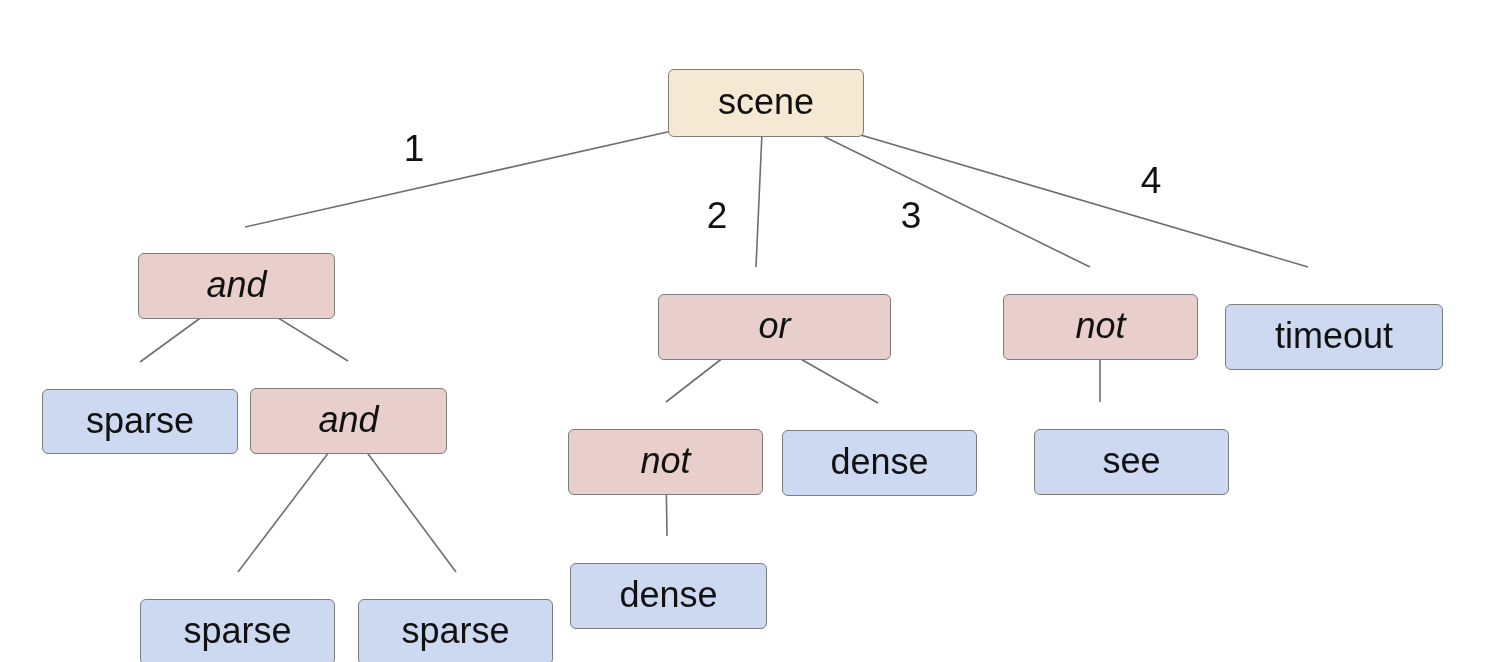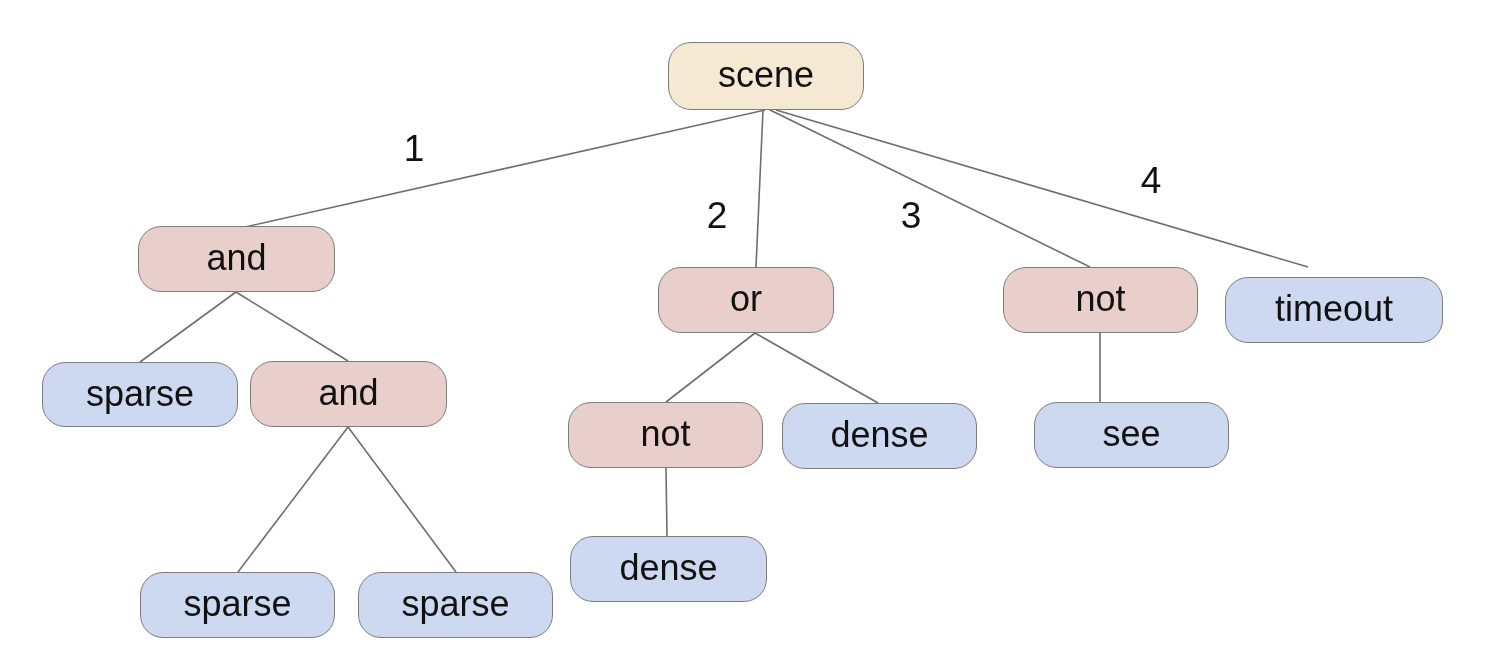--- a/index.html
+++ b/index.html
@@ -23,31 +23,32 @@
     height: 662px;
   }
   .edges-svg line {
     stroke: var(--edge-line, #6e6e6e);
     stroke-width: 1.6;
   }
   .node {
     position: absolute;
     box-sizing: border-box;
     border: 1.6px solid var(--node-border, #7d7d7d);
-    border-radius: 23px;
+    border-radius: 6px;
     display: flex;
     align-items: center;
     justify-content: center;
     font-size: 36px;
     color: var(--text-color, #111111);
     line-height: 1;
     padding-bottom: 2px;
+    margin-top: 27px;
   }
   .node.root     { background: var(--root-fill, #f5e9d3); }
-  .node.operator { background: var(--operator-fill, #e9cfcc); }
+  .node.operator { background: var(--operator-fill, #e9cfcc); font-style: italic; }
   .node.leaf     { background: var(--leaf-fill, #cdd9f1); }
   .edge-label {
     position: absolute;
     transform: translate(-50%, -50%);
     font-size: 37px;
     color: var(--text-color, #111111);
     line-height: 1;
   }
 </style>
 </head>
@@ -71,21 +72,21 @@
   </svg>
 
   <span class="edge-label" style="left:414px;  top:148px">1</span>
   <span class="edge-label" style="left:717px;  top:215px">2</span>
   <span class="edge-label" style="left:911px;  top:215px">3</span>
   <span class="edge-label" style="left:1151px; top:180px">4</span>
 
   <div class="node root" style="left:668px;  top:42px;  width:196px; height:68px">scene</div>
 
   <div class="node operator" style="left:138px;  top:226px; width:197px; height:66px">and</div>
-  <div class="node operator" style="left:658px;  top:267px; width:176px; height:66px">or</div>
+  <div class="node operator" style="left:658px;  top:267px; width:233px; height:66px">or</div>
   <div class="node operator" style="left:1003px; top:267px; width:195px; height:66px">not</div>
   <div class="node leaf" style="left:1225px; top:277px; width:218px; height:66px">timeout</div>
 
   <div class="node leaf" style="left:42px;   top:362px; width:196px; height:65px">sparse</div>
   <div class="node operator" style="left:250px;  top:361px; width:197px; height:66px">and</div>
   <div class="node operator" style="left:568px;  top:402px; width:195px; height:66px">not</div>
   <div class="node leaf" style="left:782px;  top:403px; width:195px; height:66px">dense</div>
   <div class="node leaf" style="left:1034px; top:402px; width:195px; height:66px">see</div>
 
   <div class="node leaf" style="left:570px;  top:536px; width:197px; height:66px">dense</div>

